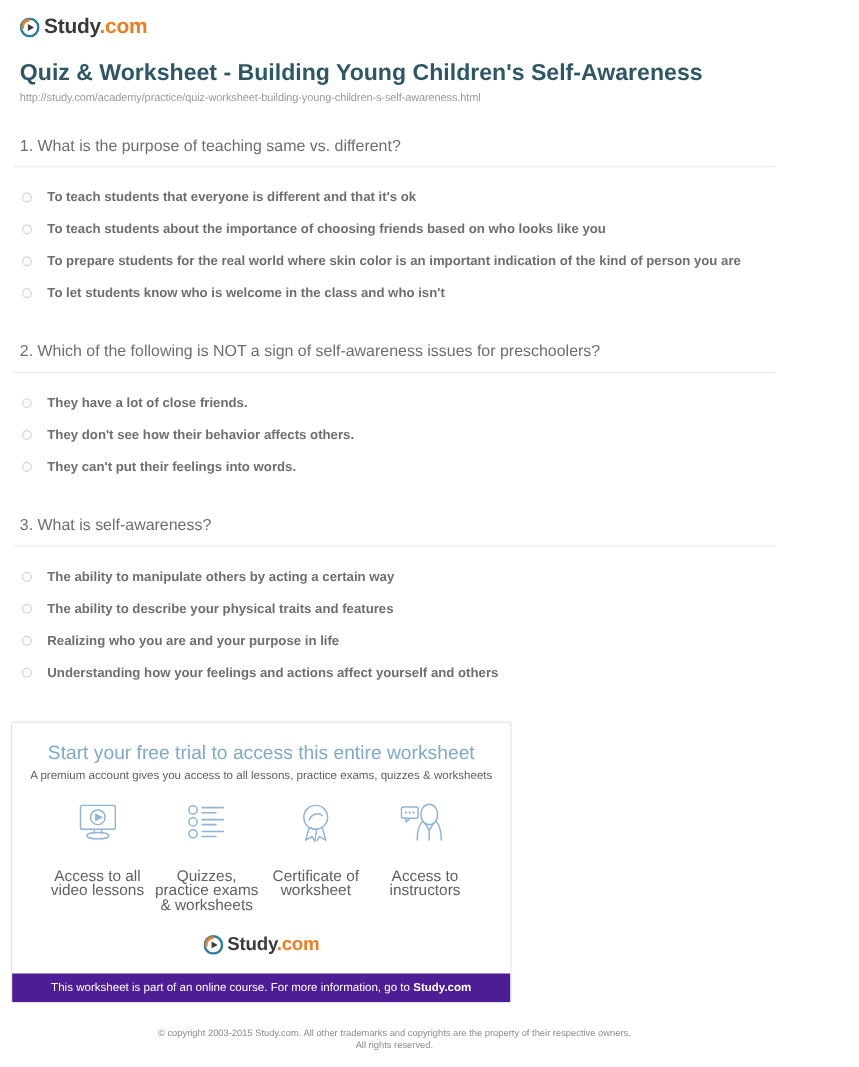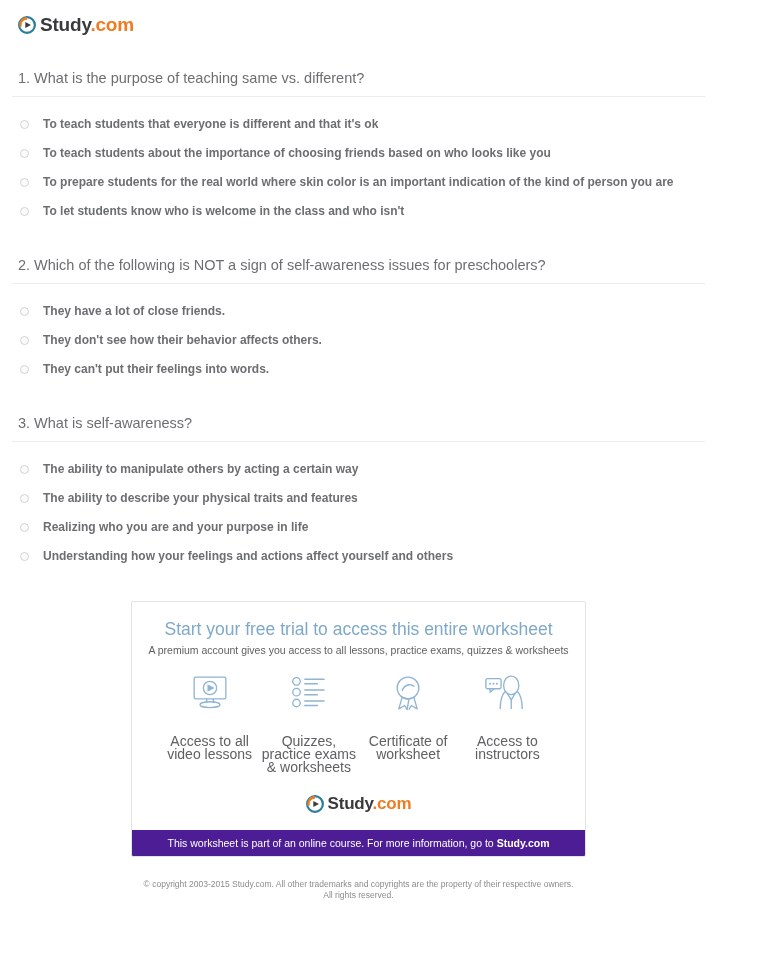--- a/index.html
+++ b/index.html
@@ -78,21 +78,21 @@
   }
   .answer-label {
     margin-left: 14px;
     font-size: 12px;
     line-height: 15px;
     color: #6d6e71;
     font-weight: bold;
   }
 
   
-  .promo-wrap { display: flex; justify-content: center; margin-top: 12px; }
+  .promo-wrap { display: flex; margin-top: 12px; }
   .promo-card {
     width: 455px;
     border: 1px solid #e3e3e3;
     background: #fff;
     border-radius: 2px;
     overflow: hidden;
   }
   .promo-inner { padding: 16px 14px 8px 14px; }
   .promo-head {
     text-align: center;
@@ -155,20 +155,24 @@
         <circle cx="16" cy="16" r="14" fill="none" stroke="#2a7f9e" stroke-width="4"></circle>
         <path d="M16 2 A14 14 0 0 0 3.2 10.3 L7.3 12.2 A9.5 9.5 0 0 1 16 6.5 Z" fill="#f07c1f"></path>
         <path d="M3.2 10.3 A14 14 0 0 0 2.3 19 L6.8 18.2 A9.5 9.5 0 0 1 7.3 12.2 Z" fill="#f07c1f"></path>
         <circle cx="16" cy="16" r="9" fill="#ffffff"></circle>
         <polygon points="13,10.5 23,16 13,21.5" fill="#3a3a3c"></polygon>
       </svg>
       <span class="logo-text"><span>Study</span><span class="dot">.com</span></span>
     </div>
   </div>
 
+  <div class="title-block">
+    <h1 class="page-title">Quiz &amp; Worksheet - Building Young Children's Self-Awareness</h1>
+    <div class="page-url">http://study.com/academy/practice/quiz-worksheet-building-young-children-s-self-awareness.html</div>
+  </div>
 
   <div class="questions">
 
     <div class="question-block">
       <div class="question-text">1. What is the purpose of teaching same vs. different?</div>
       <div class="q-divider"></div>
       <div class="answers">
         <div class="answer-row">
           <span class="radio"></span>
           <span class="answer-label">To teach students that everyone is different and that it's ok</span>

